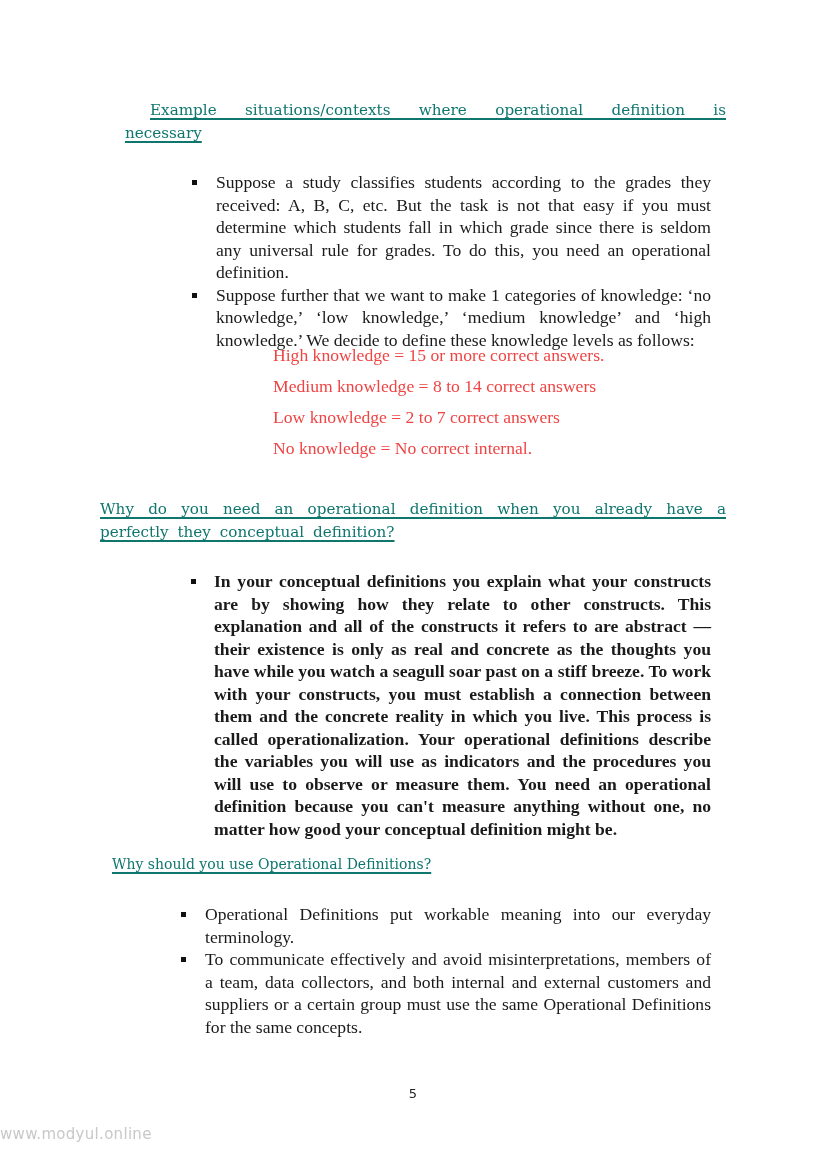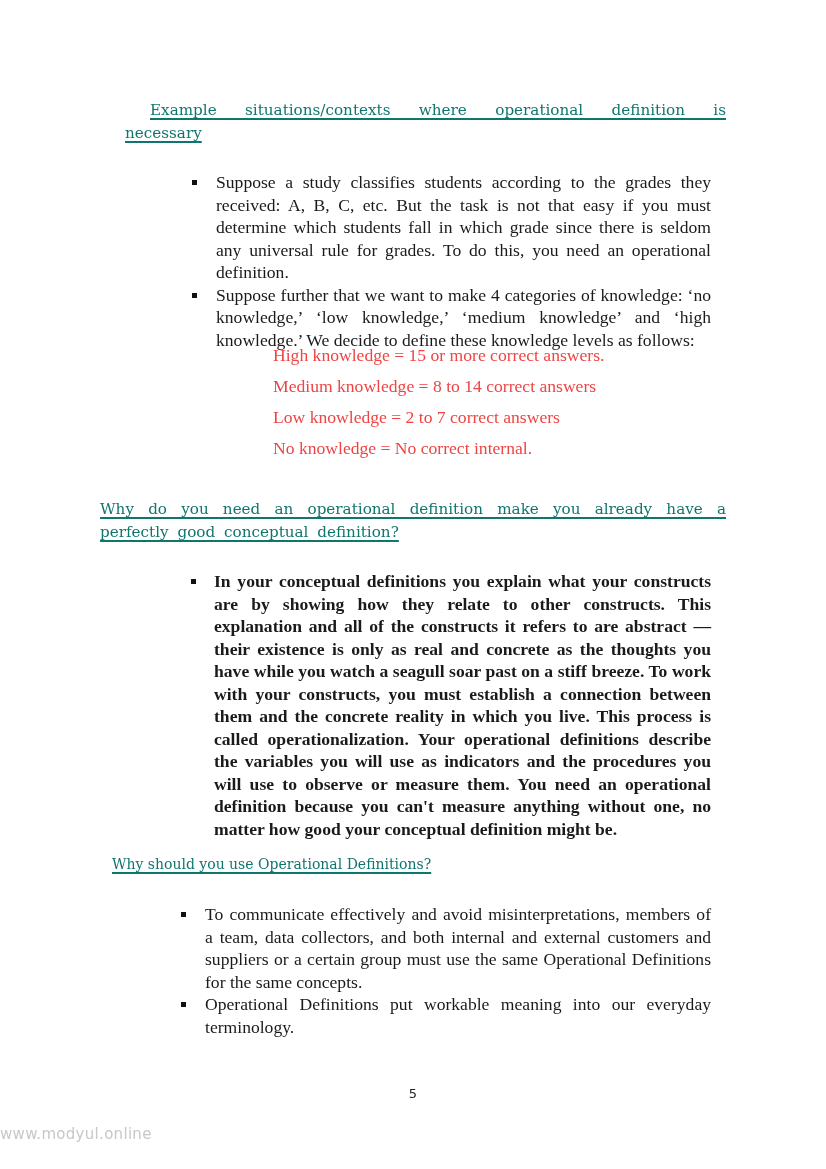--- a/index.html
+++ b/index.html
@@ -22,54 +22,54 @@
 </div>
 
 <div class="para" style="left:176px; top:155px; width:551px;">
   <ul class="blist">
     <li style="padding-left:24px;">
       <span class="bullet" style="left:0; top:9px;"></span>
       <span>Suppose a study classifies students according to the grades they received: A, B, C, etc. But the task is not that easy if you must determine which students fall in which grade since there is seldom any universal rule for grades. To do this, you need an operational definition.</span>
     </li>
     <li style="padding-left:24px;">
       <span class="bullet" style="left:0; top:9px;"></span>
-      <span>Suppose further that we want to make 4 categories of knowledge: ‘no knowledge,’ ‘low knowledge,’ ‘medium knowledge’ and ‘high knowledge.’ We decide to define these knowledge levels as follows:</span>
+      <span>Suppose further that we want to make 1 categories of knowledge: ‘no knowledge,’ ‘low knowledge,’ ‘medium knowledge’ and ‘high knowledge.’ We decide to define these knowledge levels as follows:</span>
     </li>
   </ul>
 </div>
 
 <div class="kl" style="top:344px;">High knowledge = 15 or more correct answers.</div>
 <div class="kl" style="top:375px;">Medium knowledge = 8 to 14 correct answers</div>
 <div class="kl" style="top:406px;">Low knowledge = 2 to 7 correct answers</div>
 <div class="kl" style="top:437px;">No knowledge = No correct internal.</div>
 
 <div class="h" style="left:100px; top:498px; width:626px; word-spacing:4px;">
-  <span class="u">Why do you need an operational definition make you already have a perfectly good conceptual definition?</span>
+  <span class="u">Why do you need an operational definition when you already have a perfectly they conceptual definition?</span>
 </div>
 
 <div class="para" style="left:175px; top:554px; width:552px;font-weight:bold;">
   <ul class="blist">
     <li style="padding-left:23px;">
       <span class="bullet" style="left:0; top:9px;"></span>
       <span>In your conceptual definitions you explain what your constructs are by showing how they relate to other constructs. This explanation and all of the constructs it refers to are abstract — their existence is only as real and concrete as the thoughts you have while you watch a seagull soar past on a stiff breeze. To work with your constructs, you must establish a connection between them and the concrete reality in which you live. This process is called operationalization. Your operational definitions describe the variables you will use as indicators and the procedures you will use to observe or measure them. You need an operational definition because you can't measure anything without one, no matter how good your conceptual definition might be.</span>
     </li>
   </ul>
 </div>
 
 <div class="h" style="left:112px; top:854px; width:626px; font-size:14px; line-height:20px;">
   <span class="u">Why should you use Operational Definitions?</span>
 </div>
 
 <div class="para" style="left:165px; top:887px; width:562px;">
   <ul class="blist">
     <li style="padding-left:24px;">
       <span class="bullet" style="left:0; top:9px;"></span>
-      <span>To communicate effectively and avoid misinterpretations, members of a team, data collectors, and both internal and external customers and suppliers or a certain group must use the same Operational Definitions for the same concepts.</span>
+      <span>Operational Definitions put workable meaning into our everyday terminology.</span>
     </li>
     <li style="padding-left:24px;">
       <span class="bullet" style="left:0; top:9px;"></span>
-      <span>Operational Definitions put workable meaning into our everyday terminology.</span>
+      <span>To communicate effectively and avoid misinterpretations, members of a team, data collectors, and both internal and external customers and suppliers or a certain group must use the same Operational Definitions for the same concepts.</span>
     </li>
   </ul>
 </div>
 
 <div class="pnum">5</div>
 <div class="wm">www.modyul.online</div>
 
 </body></html>

